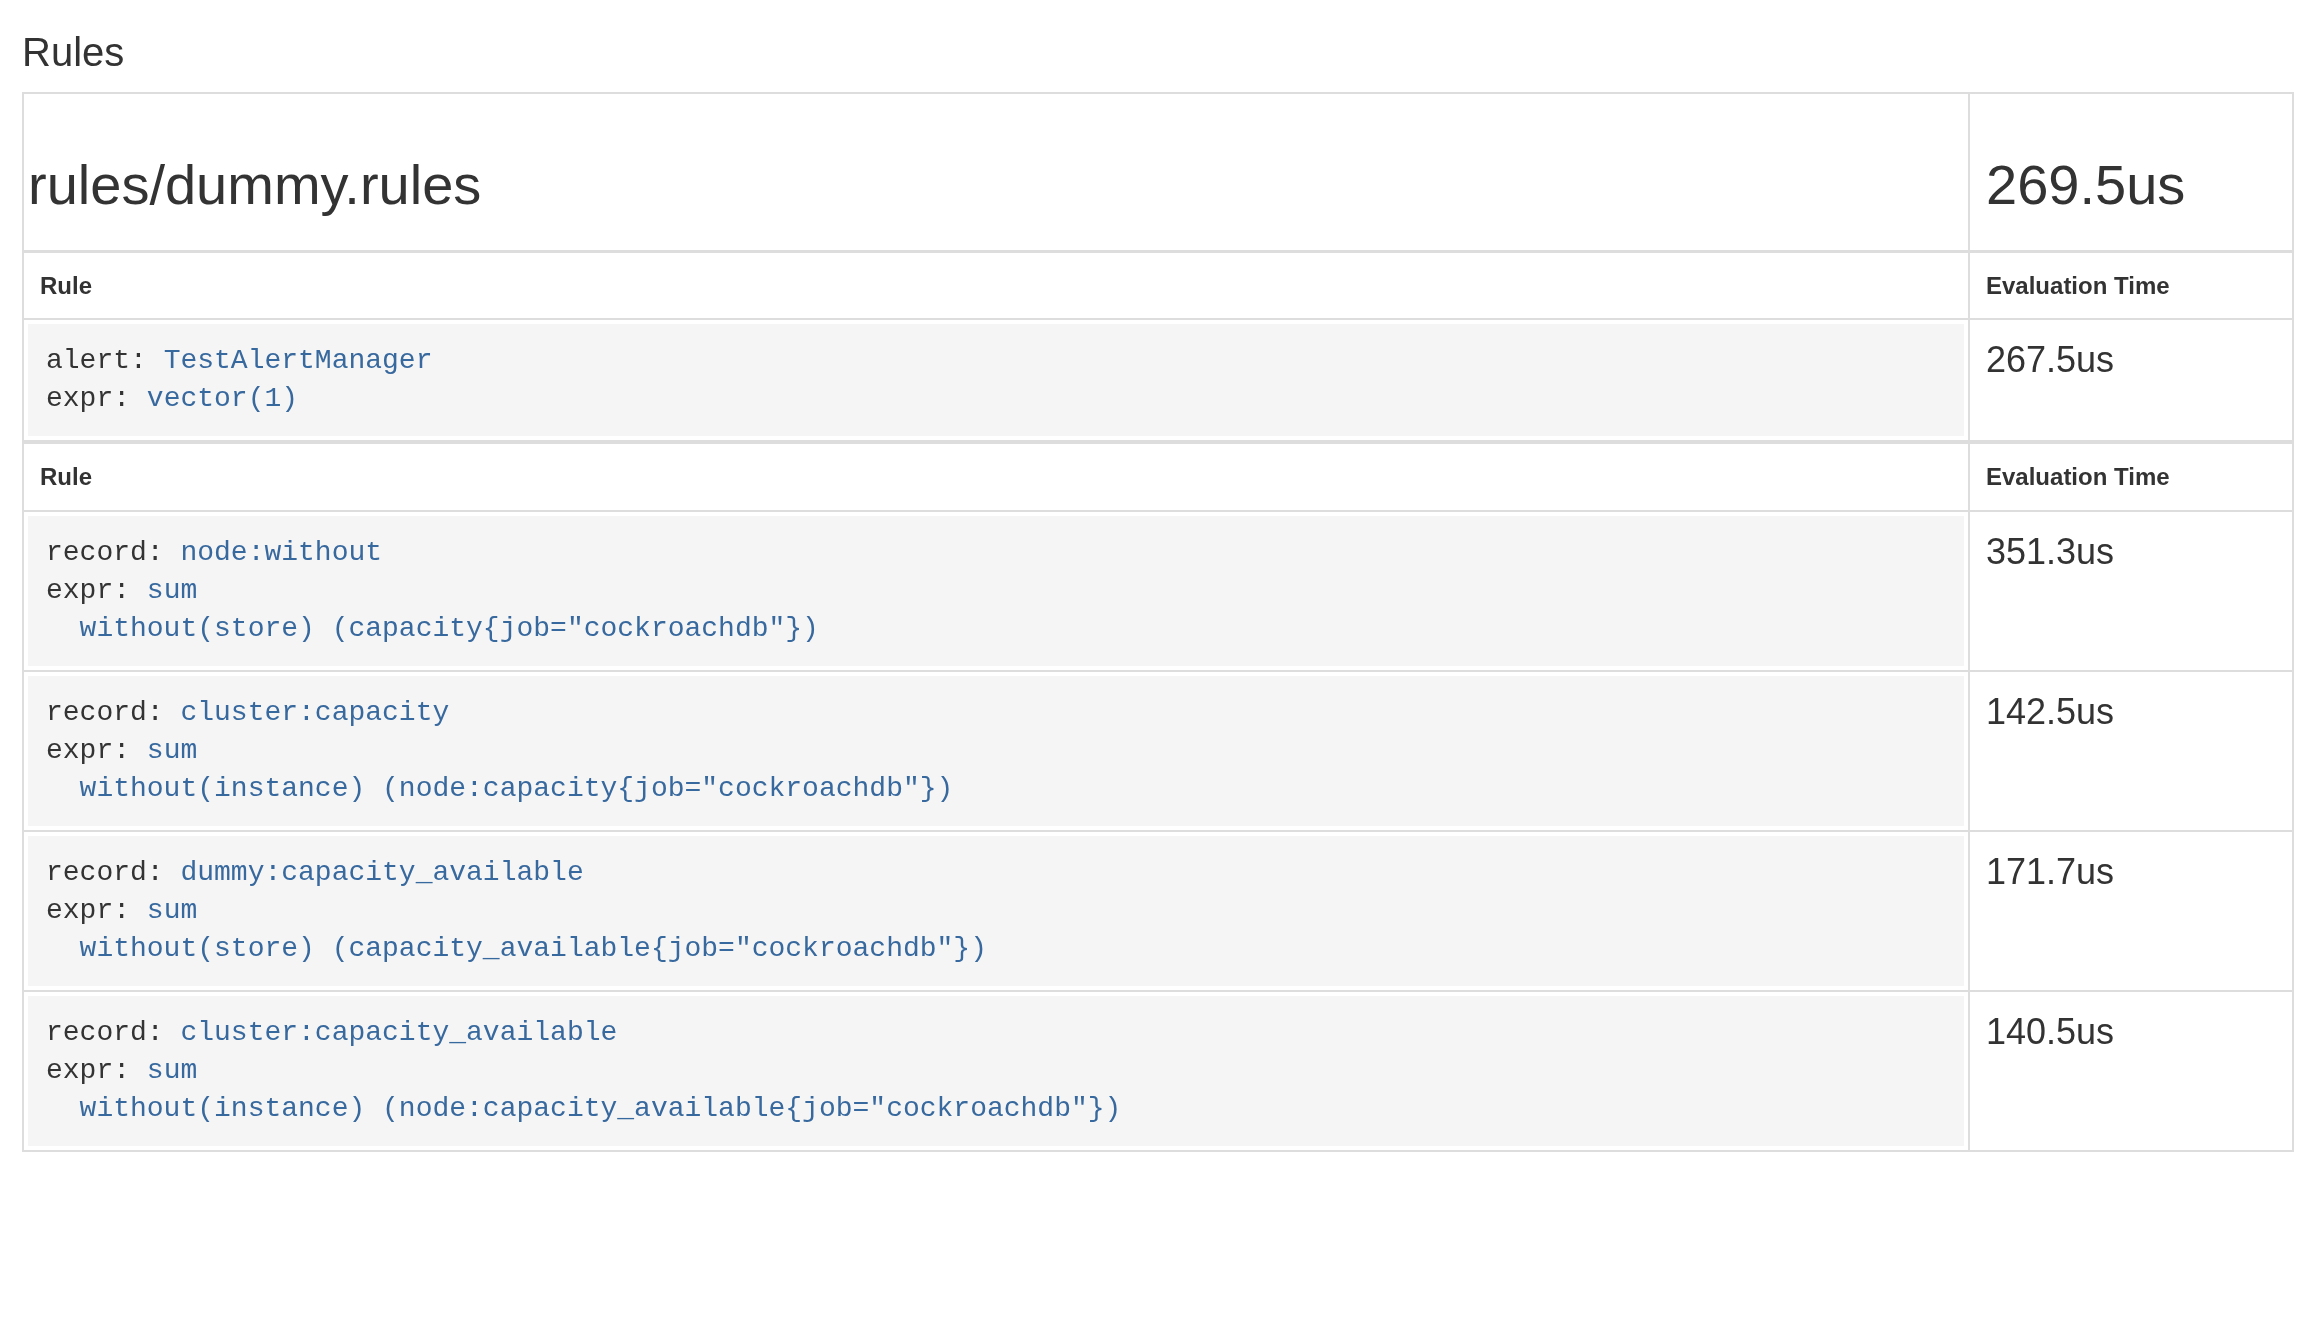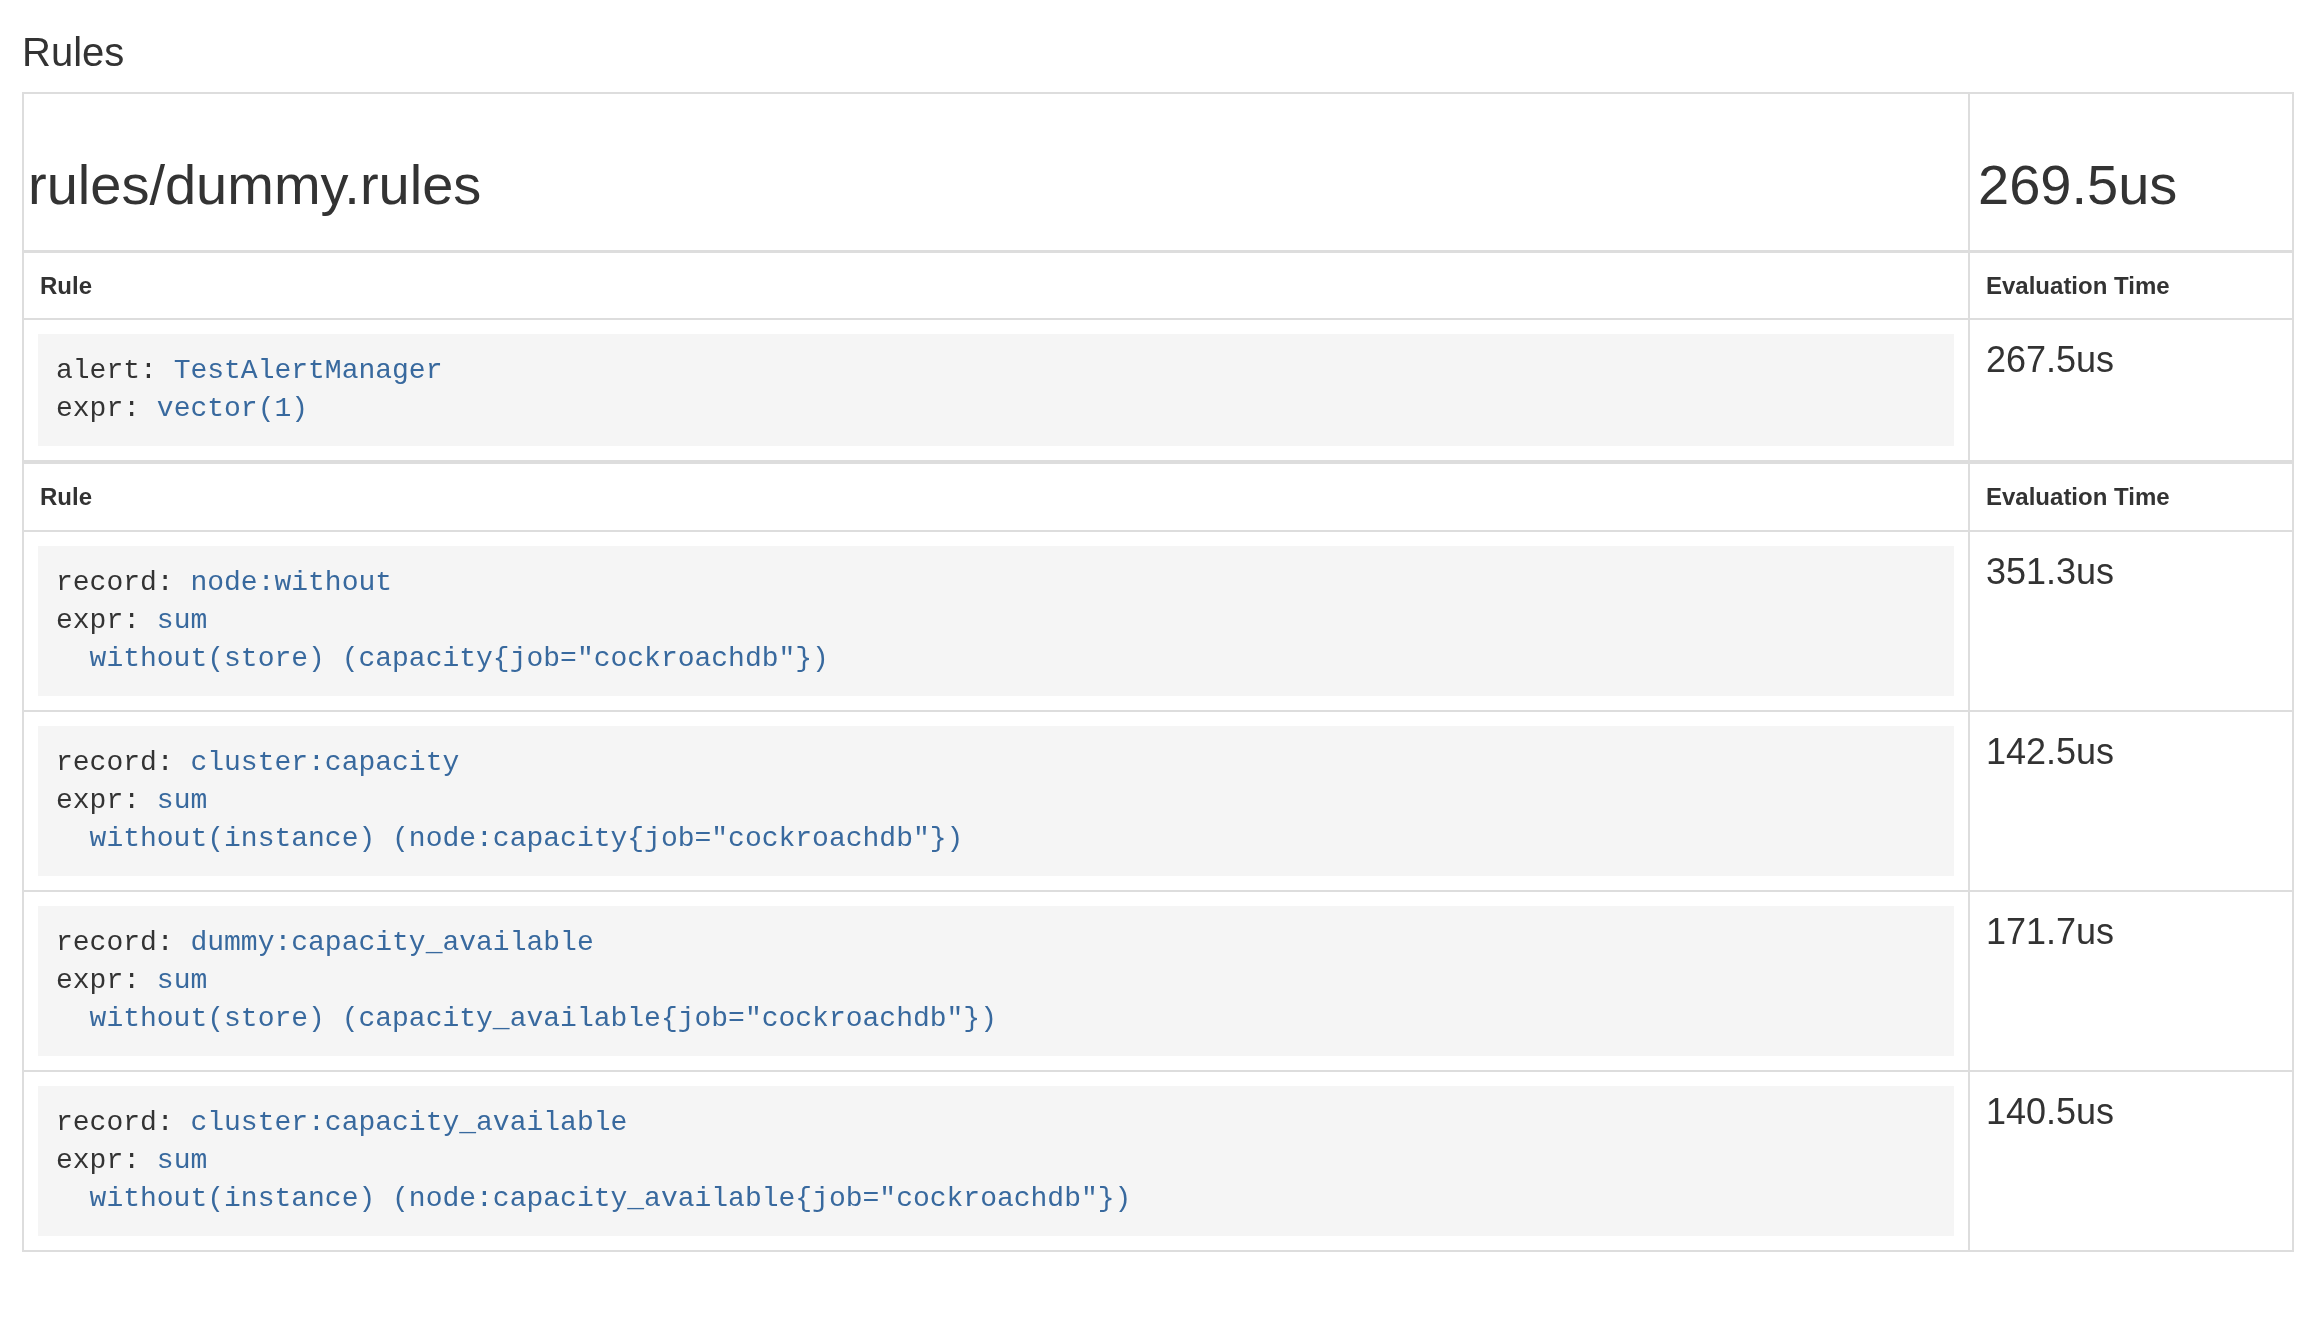--- a/index.html
+++ b/index.html
@@ -23,36 +23,36 @@
   }
   table.group-table{
     width:100%;
     border-collapse:collapse;
     border:2px solid var(--border);
     table-layout:fixed;
   }
   col.col-time{width:324px;}
   td,th{border:2px solid var(--border);}
   .group-header-row td{
-    padding:14px 8px;
+    padding:14px 16px;
     vertical-align:bottom;
     border-bottom-width:3px;
   }
   .group-header-row td.group-title-cell{padding-left:4px;}
   h2.group-title,h2.group-time{
     font-size:56px;font-weight:500;line-height:1.1;
     margin:46px 0 20px;color:var(--text);
     white-space:nowrap;overflow:hidden;
   }
   .cols-header-row th{
     padding:16px;text-align:left;vertical-align:bottom;
     font-size:24px;font-weight:bold;line-height:1.4;
   }
   .rule-row td{vertical-align:top;}
-  td.rule-cell{padding:14px;}
+  td.rule-cell{padding:4px;}
   pre.rule-pre{
     margin:0;
     background:var(--code-bg);
     padding:18px;
     font-family:"Liberation Mono","DejaVu Sans Mono",monospace;
     font-size:28px;line-height:38px;
     color:var(--text);
     white-space:pre;overflow:hidden;
     border:none;border-radius:0;
   }

